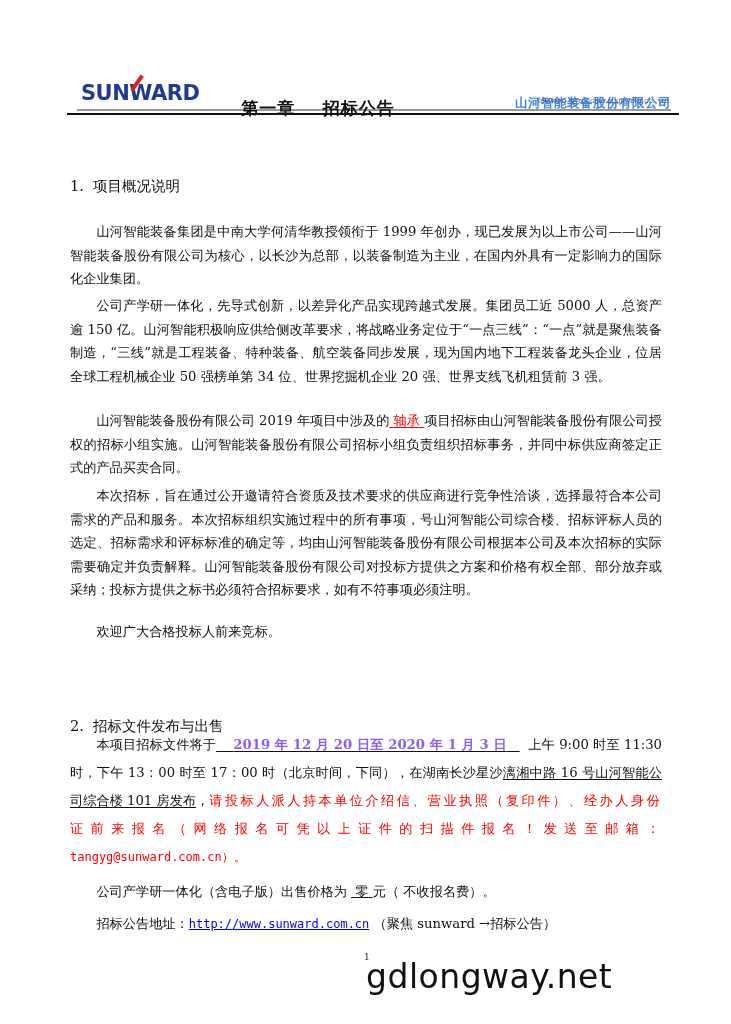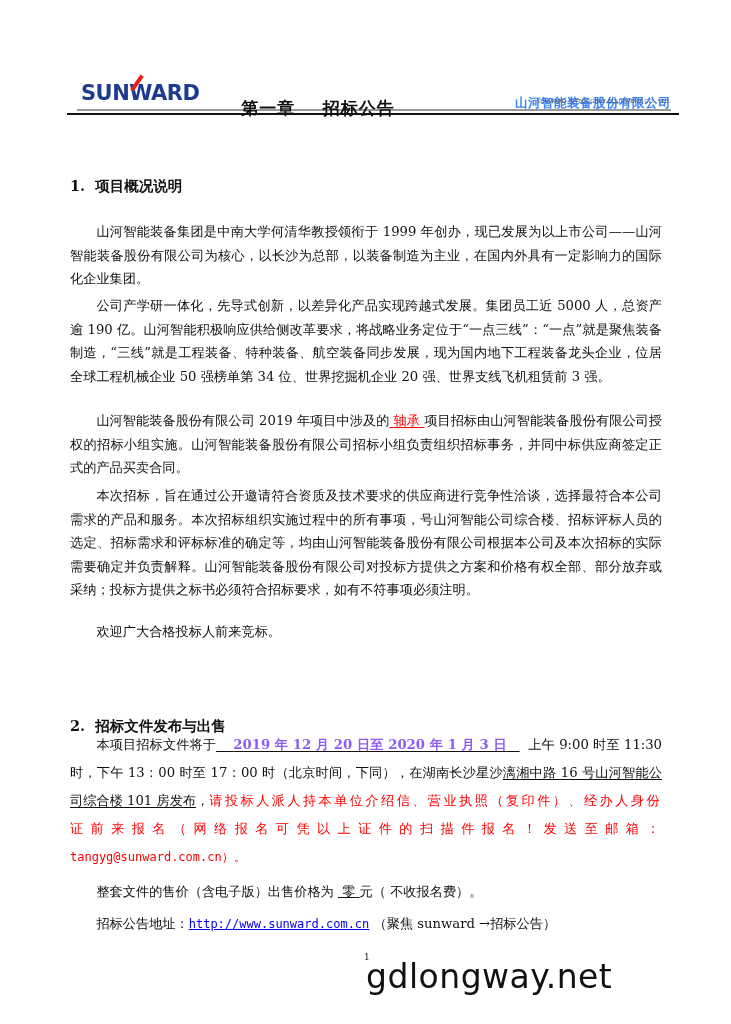--- a/index.html
+++ b/index.html
@@ -12,21 +12,21 @@
   .logo .slash { position:absolute; left:6px; top:-7px; width:4px; height:18px; background:#e02020; transform:rotate(35deg); }
   .company-cn { position:absolute; right:8px; top:18px; font-family:"DejaVu Sans","Liberation Sans",sans-serif;
                 font-weight:bold; font-size:12.5px; color:#3b82f6; letter-spacing:0.5px; }
   .company-en { position:absolute; right:8px; top:21px; font-family:"DejaVu Sans","Liberation Sans",sans-serif;
                 font-size:5.5px; color:#555; letter-spacing:0.2px; }
   .rule-gray { position:absolute; left:10px; right:8px; top:32px; height:2px; background:#9a9a9a; }
   .rule-black { position:absolute; left:0; right:0; top:36px; height:2px; background:#111; }
 
   .chapter-title { position:absolute; left:0; width:636px; top:97px; text-align:center;
                    font-weight:bold; font-size:17px; letter-spacing:1px; }
-  .section-title { position:absolute; left:70px; font-weight:bold; font-size:14.5px; }
+  .section-title { position:absolute; left:70px; font-weight:normal; font-size:14.5px; }
   .para { position:absolute; left:70px; width:592px; font-size:13.2px; line-height:23.5px;
           text-align:justify; text-indent:2em; }
   .red { color:#ff0000;margin-top:35px; }
   .red-bold { color:#8b5cf6; font-weight:bold; }
   .u { text-decoration:underline; text-underline-offset:2px; }
   .link { color:#0000ee; text-decoration:underline; }
   .blank-u { text-decoration:underline; white-space:pre; }
   .tight { letter-spacing:2.4px; }
   .page-num { position:absolute; left:364px; top:952px; font-size:9px; }
   .watermark { position:absolute; left:366px; top:957px; font-family:"DejaVu Sans","Liberation Sans",sans-serif;
@@ -44,30 +44,30 @@
   <div class="rule-gray"></div>
   <div class="rule-black"></div>
 </div>
 
 <div class="chapter-title" style="white-space:pre;">第一章    招标公告</div>
 
 <div class="section-title" style="top:177px; white-space:pre;">1.  项目概况说明</div>
 
 <div class="para" style="top:220px;">山河智能装备集团是中南大学何清华教授领衔于 1999 年创办，现已发展为以上市公司——山河智能装备股份有限公司为核心，以长沙为总部，以装备制造为主业，在国内外具有一定影响力的国际化企业集团。</div>
 
-<div class="para" style="top:294px;">公司产学研一体化，先导式创新，以差异化产品实现跨越式发展。集团员工近 5000 人，总资产逾 190 亿。山河智能积极响应供给侧改革要求，将战略业务定位于“一点三线”：“一点”就是聚焦装备制造，“三线”就是工程装备、特种装备、航空装备同步发展，现为国内地下工程装备龙头企业，位居全球工程机械企业 50 强榜单第 34 位、世界挖掘机企业 20 强、世界支线飞机租赁前 3 强。</div>
+<div class="para" style="top:294px;">公司产学研一体化，先导式创新，以差异化产品实现跨越式发展。集团员工近 5000 人，总资产逾 150 亿。山河智能积极响应供给侧改革要求，将战略业务定位于“一点三线”：“一点”就是聚焦装备制造，“三线”就是工程装备、特种装备、航空装备同步发展，现为国内地下工程装备龙头企业，位居全球工程机械企业 50 强榜单第 34 位、世界挖掘机企业 20 强、世界支线飞机租赁前 3 强。</div>
 
 <div class="para" style="top:409px;"><span>山河智能装备股份有限公司 2019 年项目中涉及的</span><span class="red u">&nbsp;<span>轴承</span>&nbsp;</span><span>项目招标由山河智能装备股份有限公司授权的招标小组实施。山河智能装备股份有限公司招标小组负责组织招标事务，并同中标供应商签定正式的产品买卖合同。</span></div>
 
 <div class="para" style="top:484px;">本次招标，旨在通过公开邀请符合资质及技术要求的供应商进行竞争性洽谈，选择最符合本公司需求的产品和服务。本次招标组织实施过程中的所有事项，号山河智能公司综合楼、招标评标人员的选定、招标需求和评标标准的确定等，均由山河智能装备股份有限公司根据本公司及本次招标的实际需要确定并负责解释。山河智能装备股份有限公司对投标方提供之方案和价格有权全部、部分放弃或采纳；投标方提供之标书必须符合招标要求，如有不符事项必须注明。</div>
 
 <div class="para" style="top:620px;">欢迎广大合格投标人前来竞标。</div>
 
 <div class="section-title" style="top:695px; white-space:pre;margin-top:22px;">2.  招标文件发布与出售</div>
 
 <div class="para" style="top:731px; line-height:28px;"><span>本项目招标文件将于</span><span class="u">&nbsp;&nbsp;&nbsp;&nbsp;<span class="red-bold">2019 年 12 月 20 日至 2020 年 1 月 3 日</span>&nbsp;&nbsp;&nbsp;</span><span style="white-space:pre-wrap;">  上午 9:00 时至 11:30 时，下午 13：00 时至 17：00 时（北京时间，下同），在湖南长沙星沙</span><span class="u">漓湘中路 16 号山河智能公司综合楼 101 房发布</span><span>，</span><span class="red tight">请投标人派人持本单位介绍信、营业执照（复印件）、经办人身份证前来报名（网络报名可凭以上证件的扫描件报名！发送至邮箱：</span><span class="red" style="font-family:'DejaVu Sans Mono','Liberation Mono',monospace; font-size:12px;">tangyg@sunward.com.cn）。</span></div>
 
-<div class="para" style="top:880px;"><span>整套文件的售价（含电子版）出售价格为 </span><span class="blank-u"> <span>零</span> </span><span>元（ 不收报名费）。</span></div>
+<div class="para" style="top:880px;"><span>公司产学研一体化（含电子版）出售价格为 </span><span class="blank-u"> <span>零</span> </span><span>元（ 不收报名费）。</span></div>
 
 <div class="para" style="top:912px;"><span>招标公告地址：</span><a class="link" style="font-family:'DejaVu Sans Mono','Liberation Mono',monospace; font-size:12px;">http://www.sunward.com.cn</a><span style="white-space:pre;"> （聚焦 sunward →招标公告）</span></div>
 
 <div class="page-num">1</div>
 <div class="watermark">gdlongway.net</div>
 
 </body></html>

